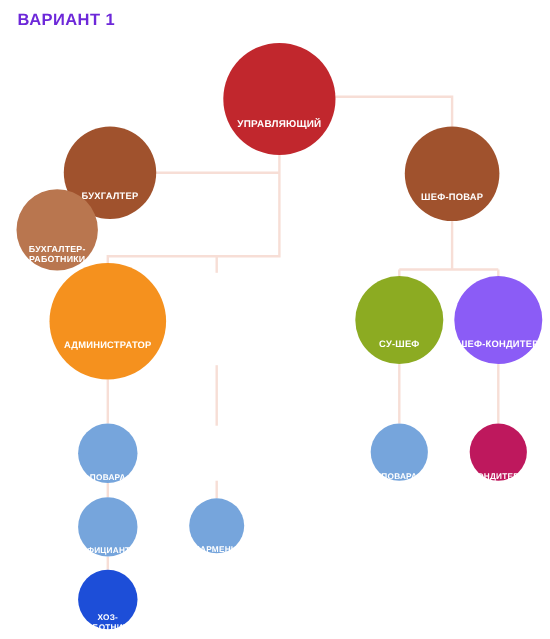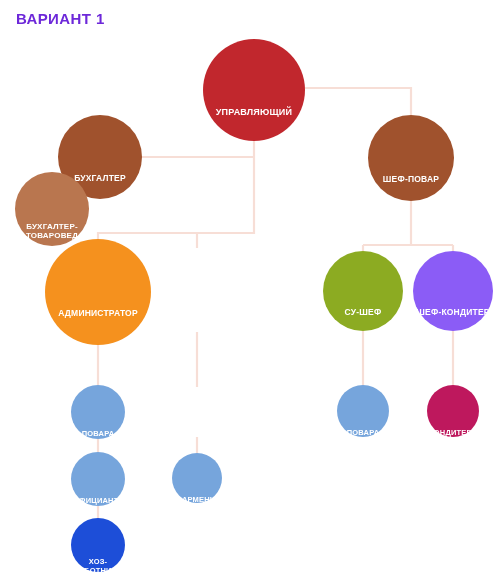--- a/index.html
+++ b/index.html
@@ -109,21 +109,21 @@
   <div class="node size-root" style="left:203px; top:39px; width:102px; height:102px; background:#c1272d;">
     <span class="node-label">УПРАВЛЯЮЩИЙ</span>
   </div>
 
   <div class="node size-l2" style="left:58px; top:115px; width:84px; height:84px; background:#a0522d;">
     <span class="node-label">БУХГАЛТЕР</span>
   </div>
 
   <div class="node size-l2-sub" style="left:15px; top:172px; width:74px; height:74px; background:#b9764f;">
     <span class="node-label">БУХГАЛТЕР-
-ТОВАРОВЕД</span>
+РАБОТНИКИ</span>
   </div>
 
   <div class="node size-l2" style="left:368px; top:115px; width:86px; height:86px; background:#a0522d;">
     <span class="node-label">ШЕФ-ПОВАР</span>
   </div>
 
   <div class="node size-l3" style="left:45px; top:239px; width:106px; height:106px; background:#f5911e;">
     <span class="node-label">АДМИНИСТРАТОР</span>
   </div>
 

